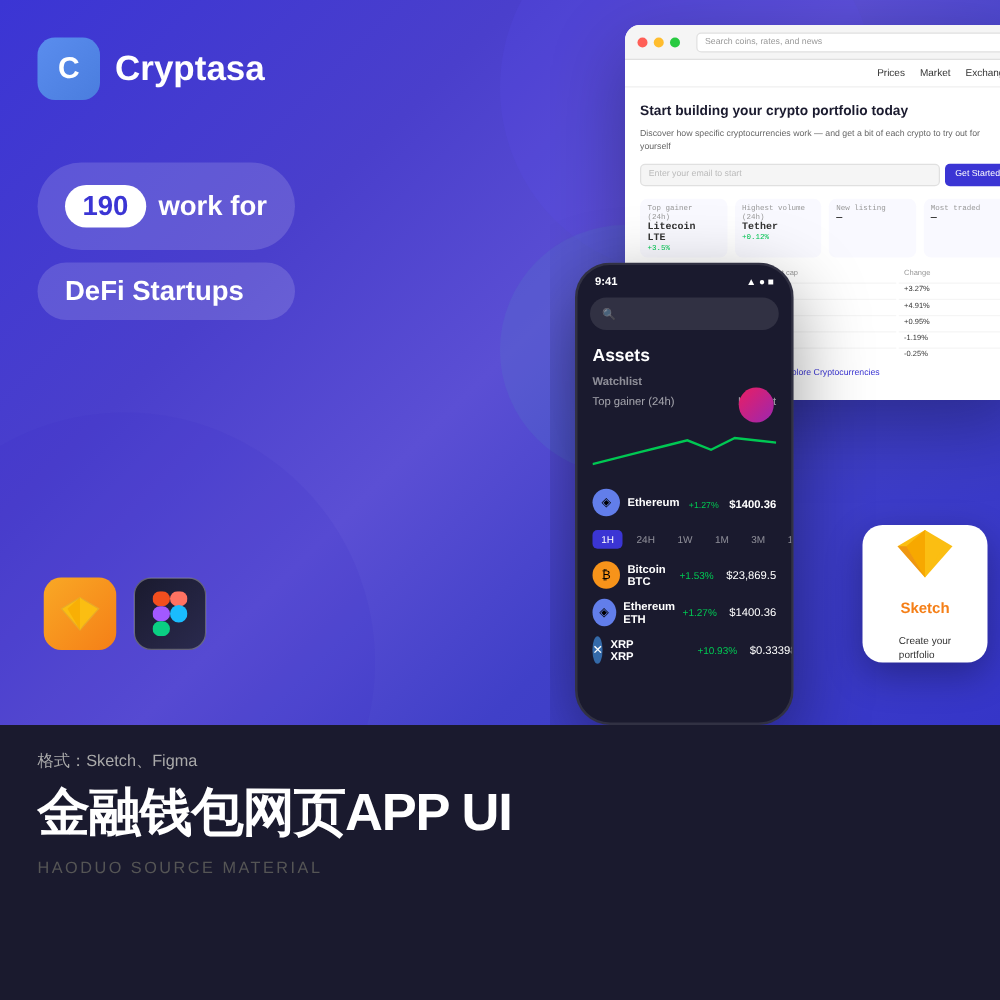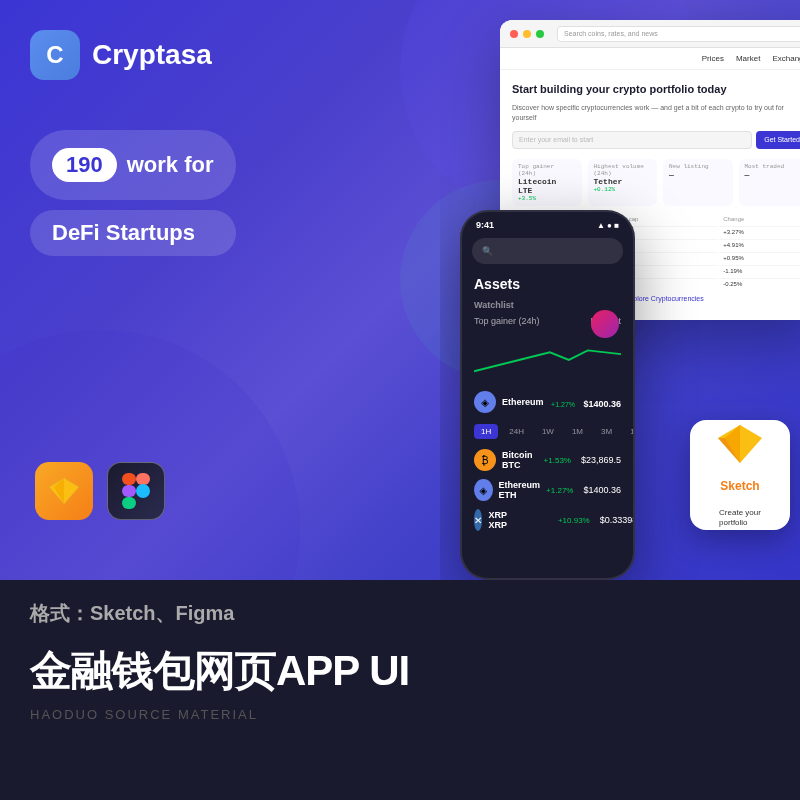--- a/index.html
+++ b/index.html
@@ -425,23 +425,23 @@
     
     .bottom-section {
       width: 800px;
       height: 220px;
       background: #1a1a2e;
       padding: 20px 30px 10px;
       position: relative;
     }
     .bottom-format {
       color: #aaa;
-      font-size: 20px;
-      margin-bottom: 20px;
-      font-weight: 700;
+      font-size: 13px;
+      margin-bottom: 8px;
+      font-weight: 400;
     }
     .bottom-title {
       font-size: 42px;
       font-weight: 800;
       color: white;
       line-height: 1.15;
       margin-bottom: 12px;
       letter-spacing: -1px;
     }
     .bottom-source {

